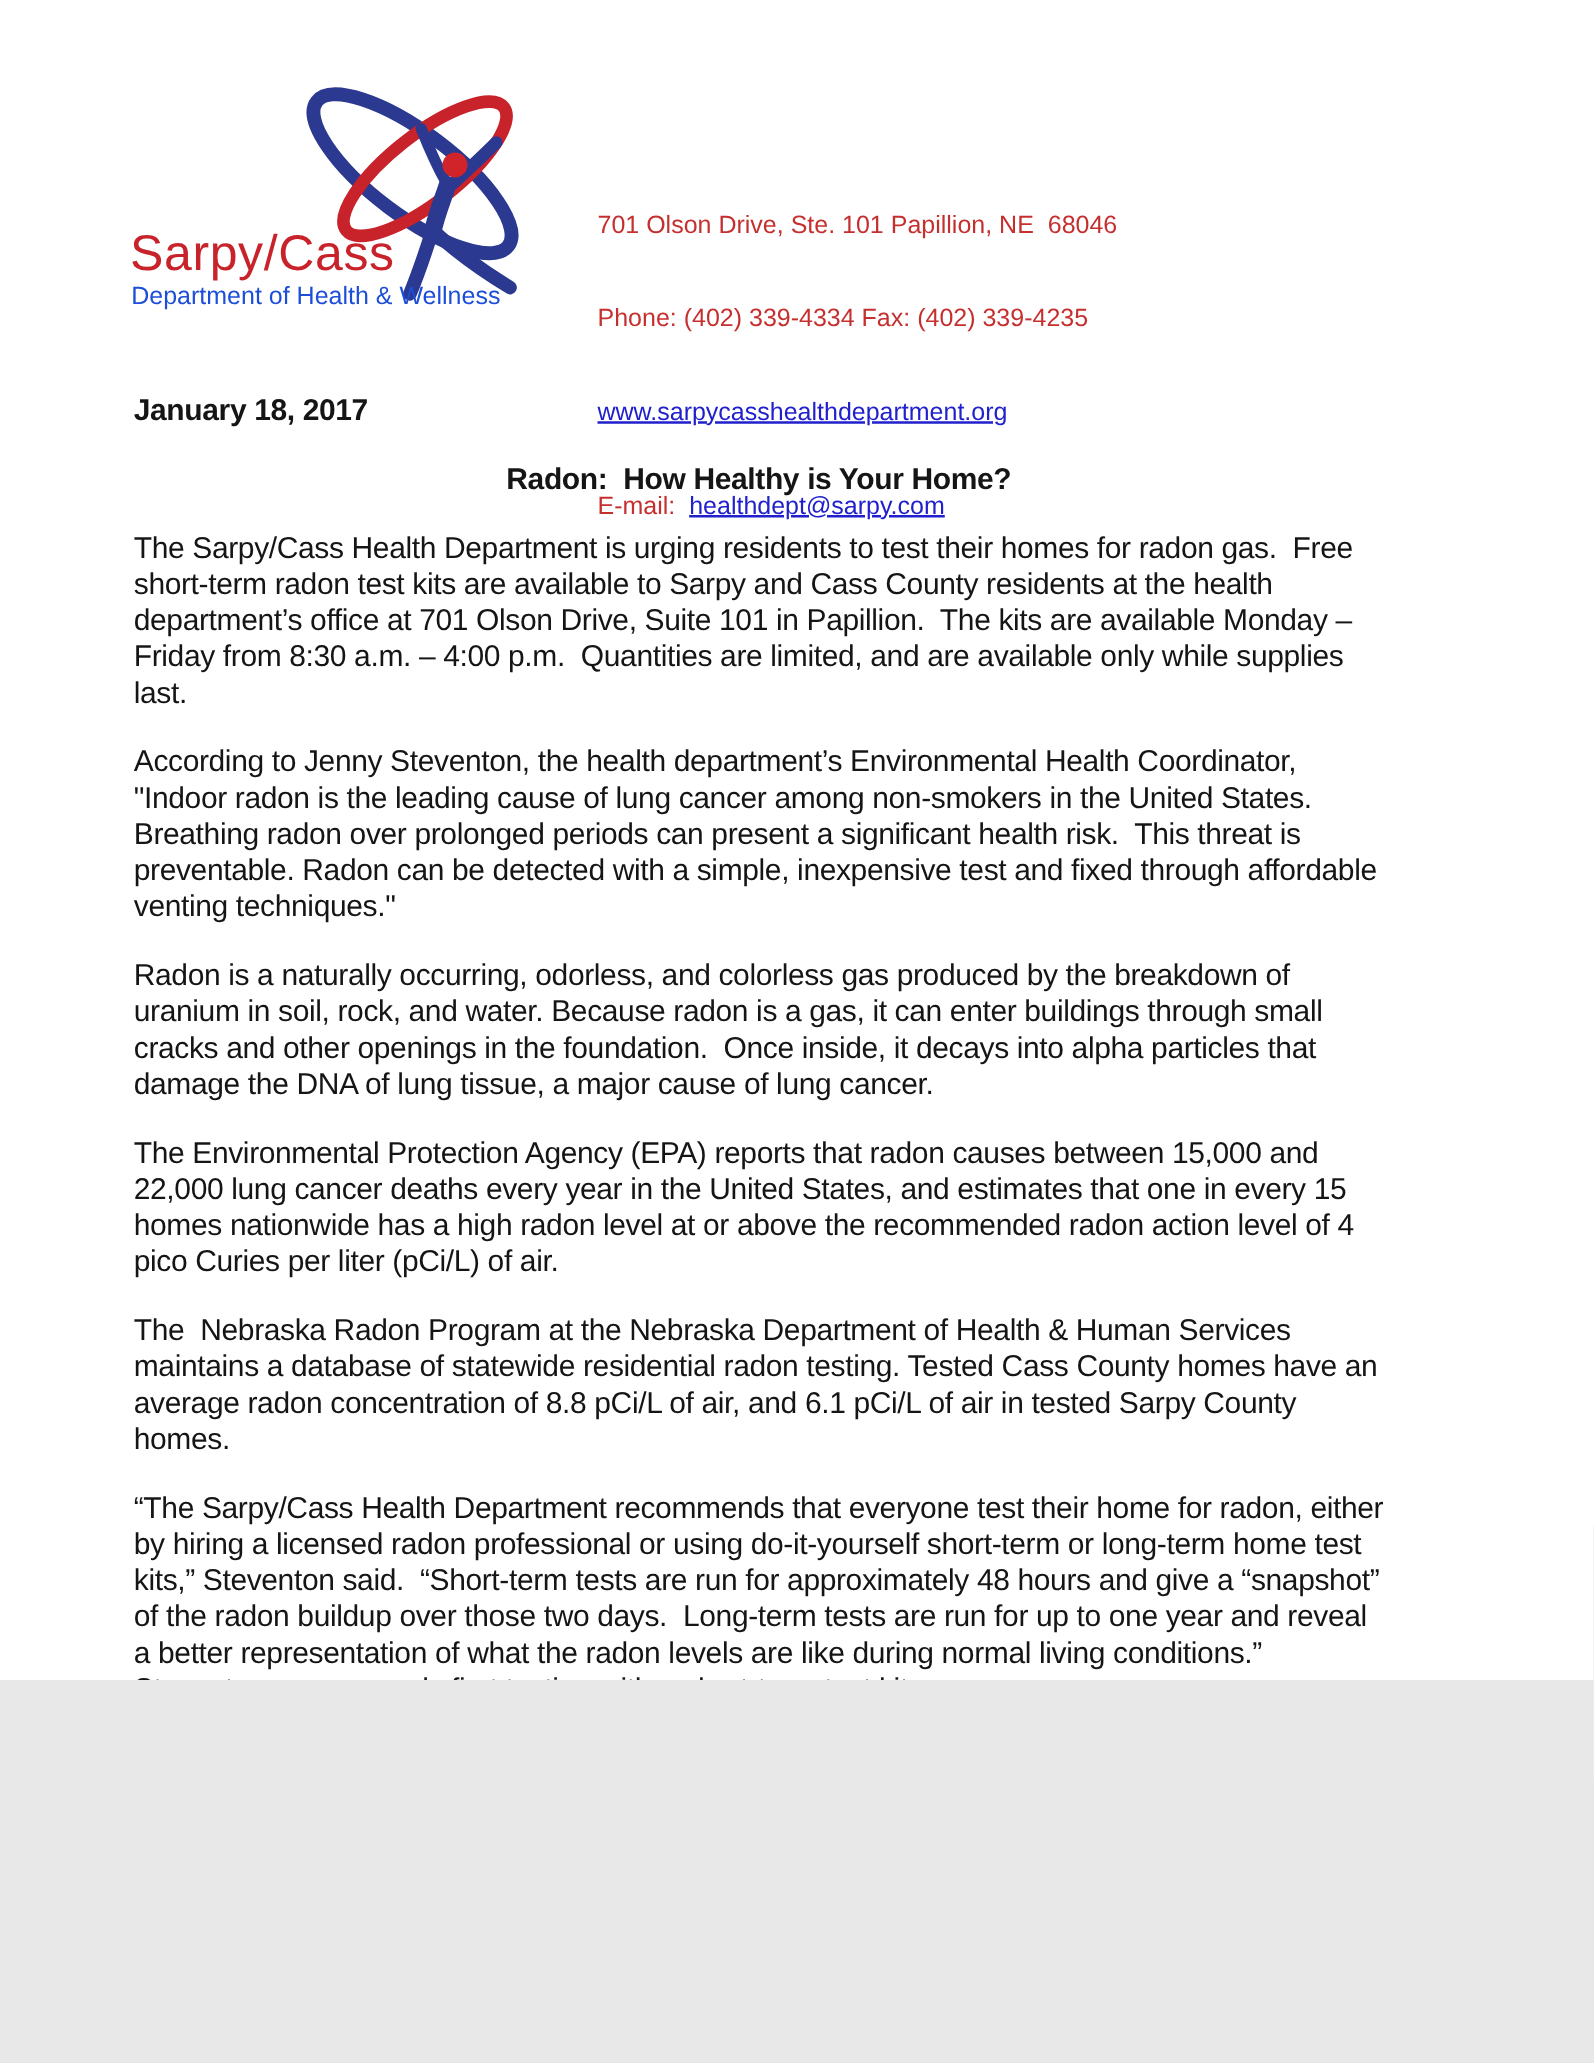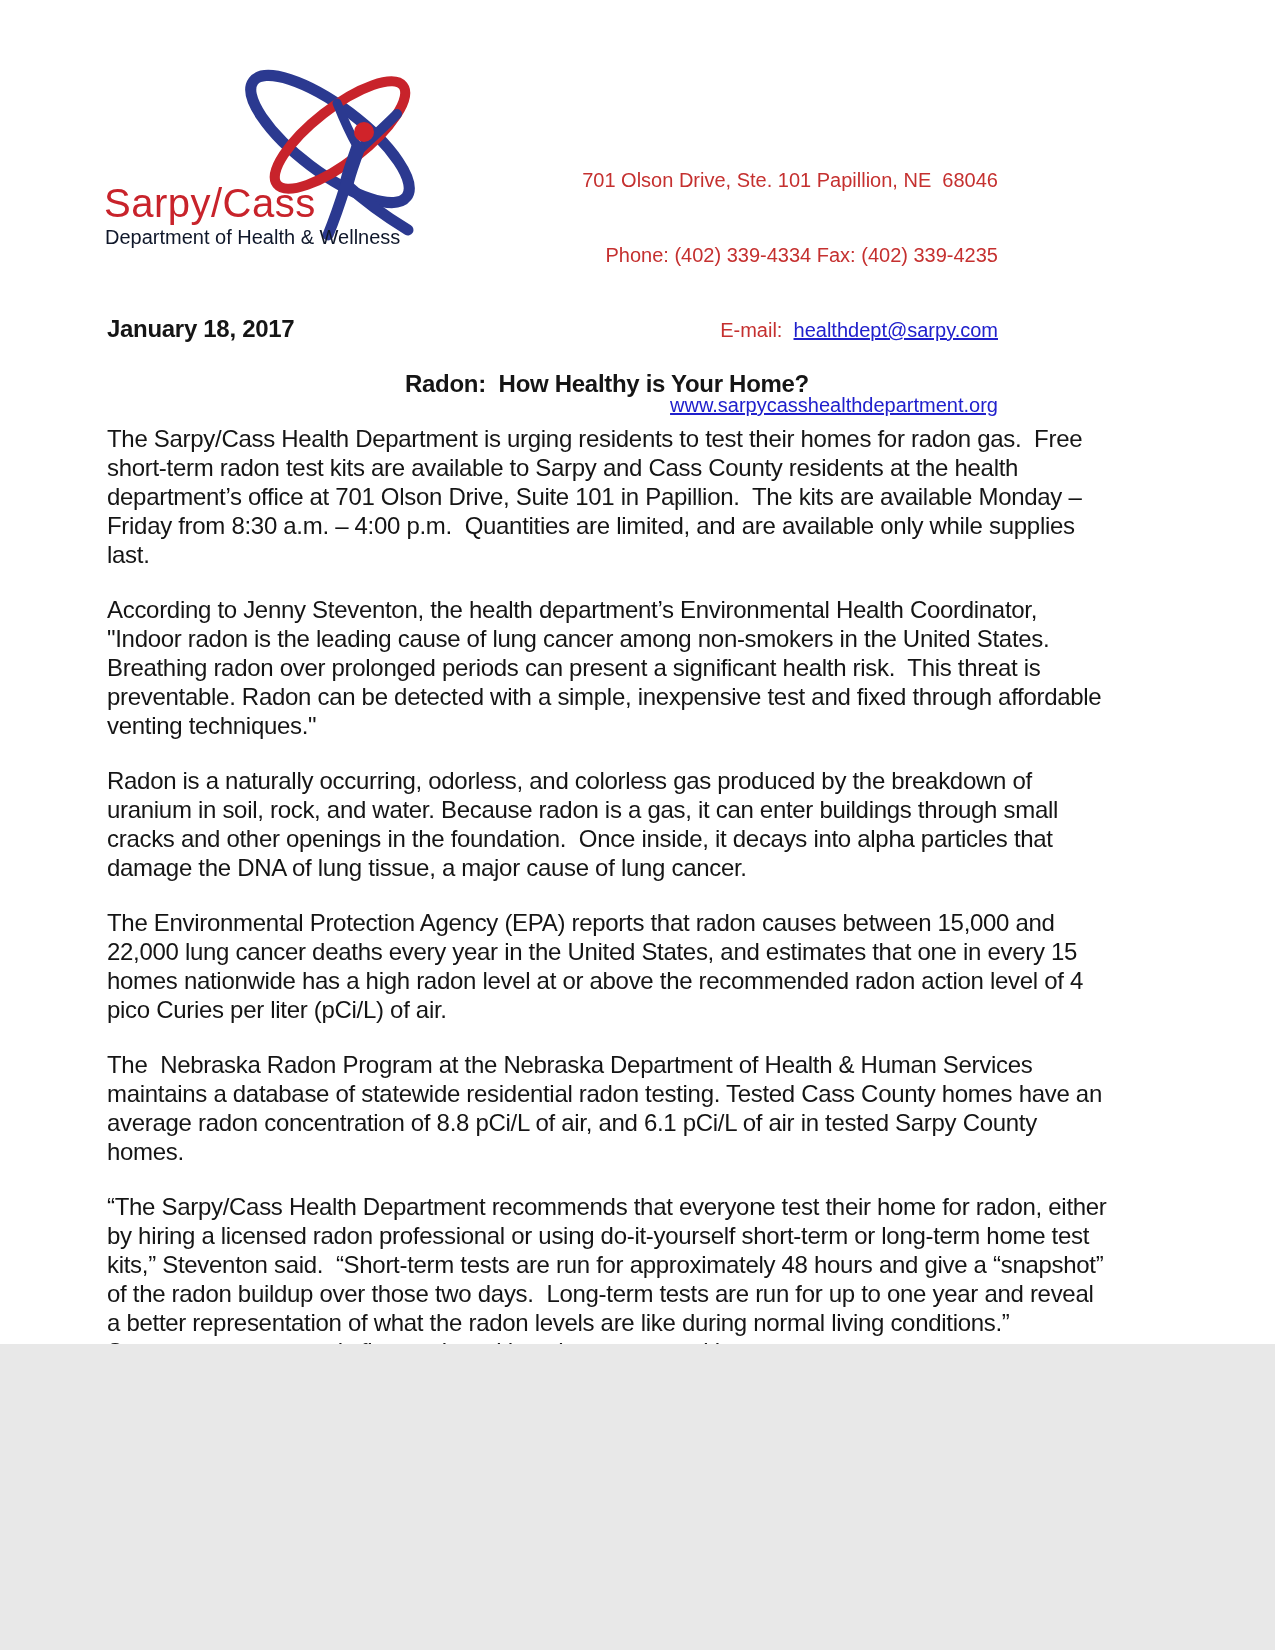--- a/index.html
+++ b/index.html
@@ -32,30 +32,30 @@
     letter-spacing: 0.5px;
     white-space: pre;
     z-index: 2;
   }
   .logo-subtitle {
     position: absolute;
     left: 105px;
     top: 226px;
     font-size: 20px;
     line-height: 1.1;
-    color: #0f172a;
+    color: #1d4ed8;
     white-space: pre;
     z-index: 2;
   }
   .contact-block {
     position: absolute;
     left: 478px;
     top: 118px;
     width: 520px;
-    text-align: right;
+    text-align: left;
     font-size: 20px;
     line-height: 25px;
     color: #c5302f;
     white-space: pre-wrap;
   }
   .contact-block .line { display: block; }
   a.hdr-link, .hdr-link {
     color: #2020cc;
     text-decoration: underline;
     cursor: pointer;
@@ -107,22 +107,22 @@
     </g>
     <circle cx="139" cy="74" r="10" fill="#d0232a"></circle>
   </svg>
 
   <div class="logo-title">Sarpy/Cass</div>
   <div class="logo-subtitle">Department of Health &amp; Wellness</div>
 
   <div class="contact-block">
     <span class="line">701 Olson Drive, Ste. 101 Papillion, NE  68046</span>
     <span class="line">Phone: (402) 339-4334 Fax: (402) 339-4235</span>
+    <span class="line"><a class="hdr-link">www.sarpycasshealthdepartment.org</a></span>
     <span class="line"><span>E-mail:  </span><a class="hdr-link">healthdept@sarpy.com</a></span>
-    <span class="line"><a class="hdr-link">www.sarpycasshealthdepartment.org</a></span>
   </div>
 
   <div class="doc">
     <p class="bold">January 18, 2017</p>
 
 
 
     <p class="bold centered">Radon:  How Healthy is Your Home?</p>
 
     <p>The Sarpy/Cass Health Department is urging residents to test their homes for radon gas.  Free short-term radon test kits are available to Sarpy and Cass County residents at the health department’s office at 701 Olson Drive, Suite 101 in Papillion.  The kits are available Monday – Friday from 8:30 a.m. – 4:00 p.m.  Quantities are limited, and are available only while supplies last.</p>

